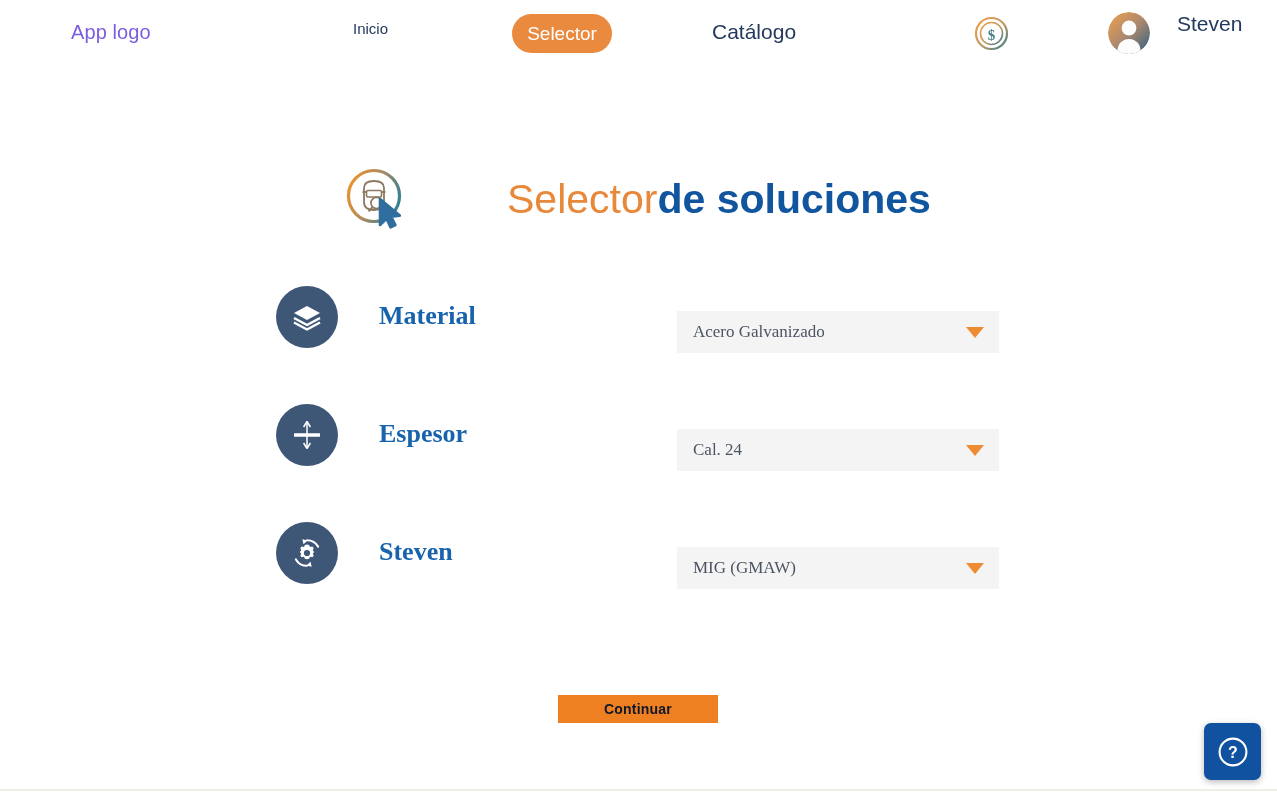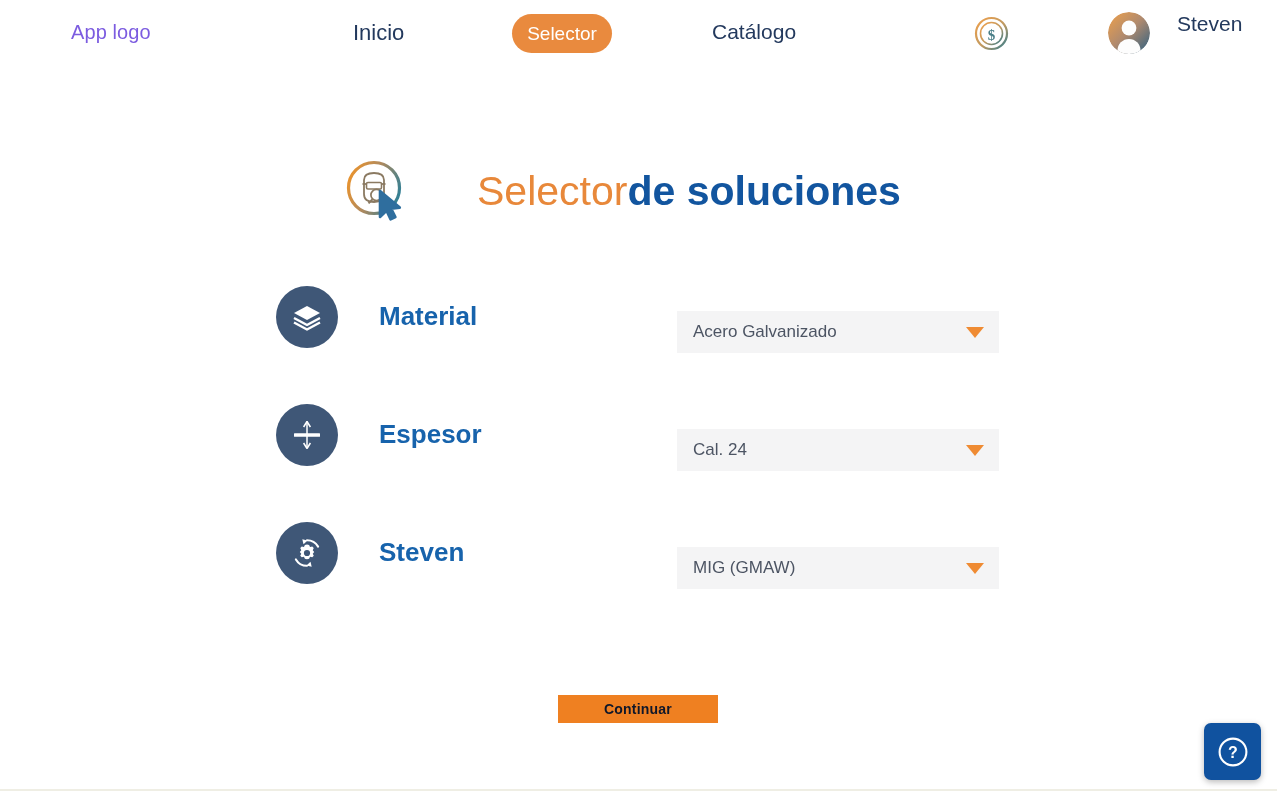--- a/index.html
+++ b/index.html
@@ -35,21 +35,21 @@
     font-size: 20px;
     color: #7c5ce0;
     font-weight: 400;
     letter-spacing: 0.1px;
     white-space: nowrap;
   }
   .nav-inicio {
     position: absolute;
     left: 353px;
     top: 20px;
-    font-size: 22px;
+    font-size: 15px;
     color: #23395d;
     font-weight: 400;
     white-space: nowrap;
   }
   .nav-selector-pill {
     position: absolute;
     left: 512px;
     top: 14px;
     width: 100px;
     height: 39px;
@@ -103,23 +103,24 @@
     font-size: 21px;
     color: #23395d;
     font-weight: 400;
     white-space: nowrap;
   }
 
   
   .title-row {
     position: absolute;
     left: 340px;
-    top: 155px;
-    display: flex;
-    align-items: center;
+    top: 163px;
+    display: flex;
+    align-items: center;
+    gap: 30px;
   }
   .title-icon {
     width: 74px;
     height: 72px;
     flex: 0 0 auto;
   }
   .page-title {
     font-size: 41px;
     line-height: 1;
     white-space: nowrap;
@@ -133,20 +134,21 @@
     color: #12559f;
     font-weight: 700;
   }
 
   
   .form-area {
     position: absolute;
     left: 0;
     top: 286px;
     width: 1277px;
+    font-family: Liberation Serif, serif;
   }
   .field-row {
     position: relative;
     height: 64px;
     margin-bottom: 54px;
   }
   .field-icon {
     position: absolute;
     left: 276px;
     top: 0;

